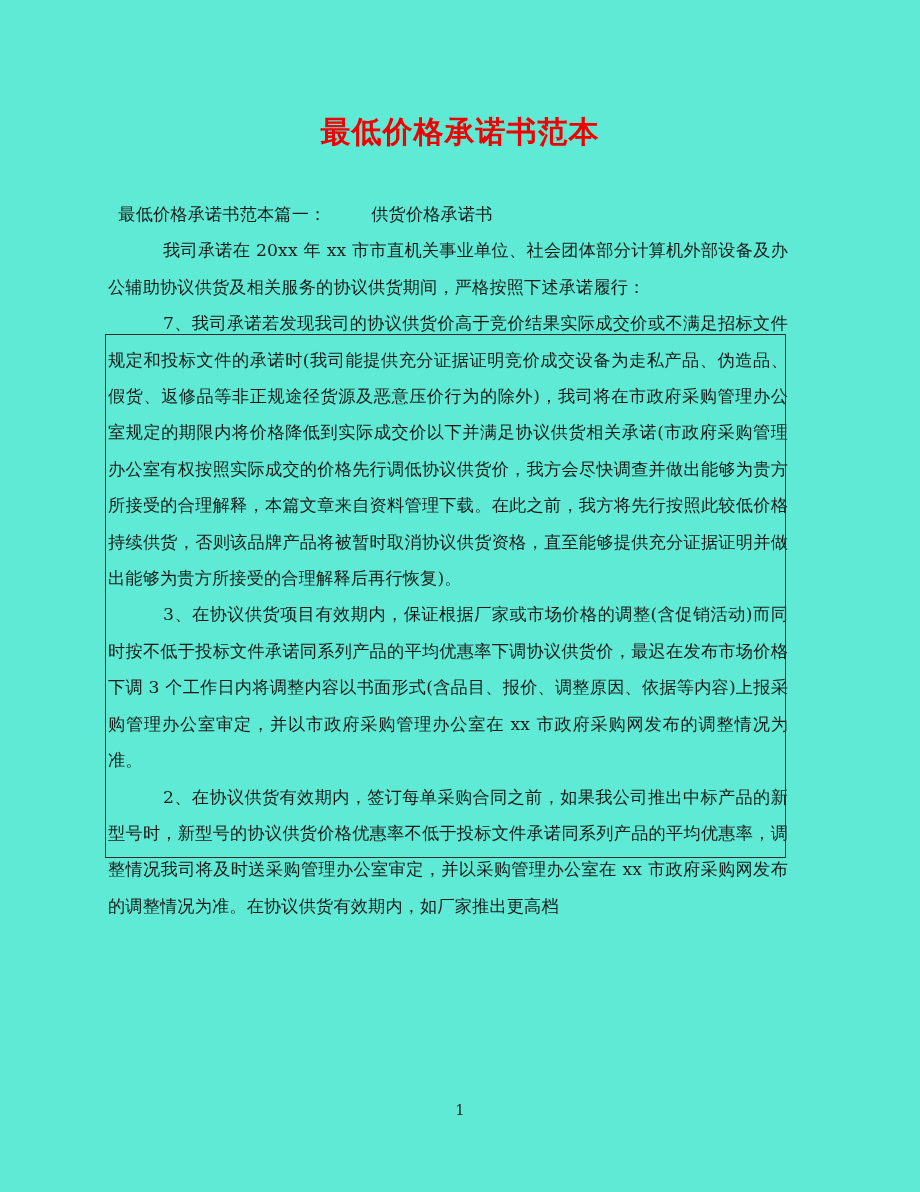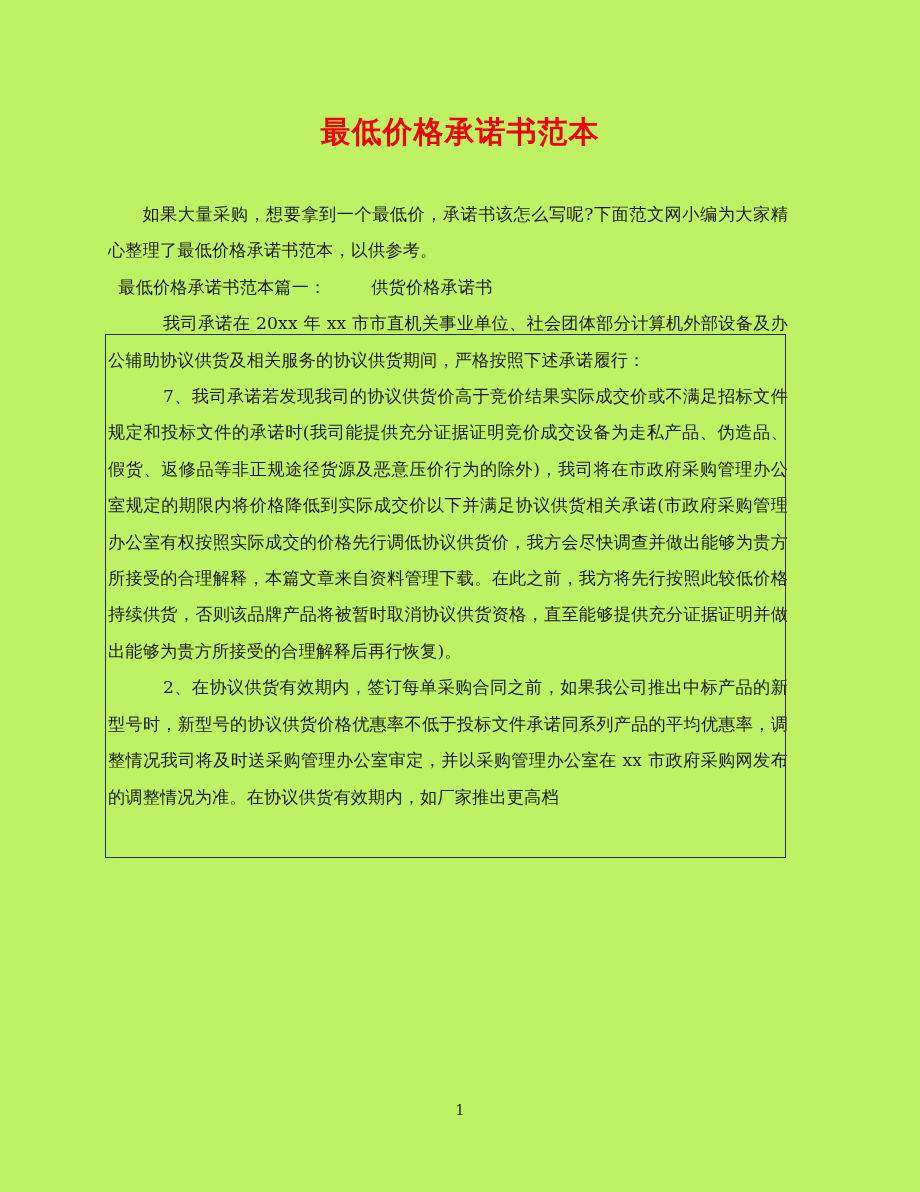--- a/index.html
+++ b/index.html
@@ -8,21 +8,21 @@
     background: #ffffff;
   }
   body {
     font-family: "DejaVu Serif", "Liberation Serif", serif;
     color: #1a1a1a;
   }
   #page {
     position: relative;
     width: 920px;
     height: 1192px;
-    background: #bef264;
+    background: #5eead4;
     overflow: hidden;
   }
 
   
   .doc-title {
     position: absolute;
     left: 0;
     top: 112px;
     width: 920px;
     text-align: center;
@@ -82,29 +82,29 @@
 </style>
 </head>
 <body>
 
 <div id="page">
 
   <div class="doc-title">最低价格承诺书范本</div>
 
   <div class="text-col">
 
-    <p class="para indent2">如果大量采购，想要拿到一个最低价，承诺书该怎么写呢?下面范文网小编为大家精心整理了最低价格承诺书范本，以供参考。</p>
 
     <p class="para indent1 gap-wide">最低价格承诺书范本篇一：        供货价格承诺书</p>
 
     <p class="para indent3">我司承诺在 20xx 年 xx 市市直机关事业单位、社会团体部分计算机外部设备及办公辅助协议供货及相关服务的协议供货期间，严格按照下述承诺履行：</p>
 
 
     <p class="para indent3">7、我司承诺若发现我司的协议供货价高于竞价结果实际成交价或不满足招标文件规定和投标文件的承诺时(我司能提供充分证据证明竞价成交设备为走私产品、伪造品、假货、返修品等非正规途径货源及恶意压价行为的除外)，我司将在市政府采购管理办公室规定的期限内将价格降低到实际成交价以下并满足协议供货相关承诺(市政府采购管理办公室有权按照实际成交的价格先行调低协议供货价，我方会尽快调查并做出能够为贵方所接受的合理解释，本篇文章来自资料管理下载。在此之前，我方将先行按照此较低价格持续供货，否则该品牌产品将被暂时取消协议供货资格，直至能够提供充分证据证明并做出能够为贵方所接受的合理解释后再行恢复)。</p>
 
+    <p class="para indent3">3、在协议供货项目有效期内，保证根据厂家或市场价格的调整(含促销活动)而同时按不低于投标文件承诺同系列产品的平均优惠率下调协议供货价，最迟在发布市场价格下调 3 个工作日内将调整内容以书面形式(含品目、报价、调整原因、依据等内容)上报采购管理办公室审定，并以市政府采购管理办公室在 xx 市政府采购网发布的调整情况为准。</p>
 
     <p class="para indent3">2、在协议供货有效期内，签订每单采购合同之前，如果我公司推出中标产品的新型号时，新型号的协议供货价格优惠率不低于投标文件承诺同系列产品的平均优惠率，调整情况我司将及时送采购管理办公室审定，并以采购管理办公室在 xx 市政府采购网发布的调整情况为准。在协议供货有效期内，如厂家推出更高档</p>
 
   </div>
 
   <div class="frame-box"></div>
 
   <div class="page-number">1</div>
 
 </div>

